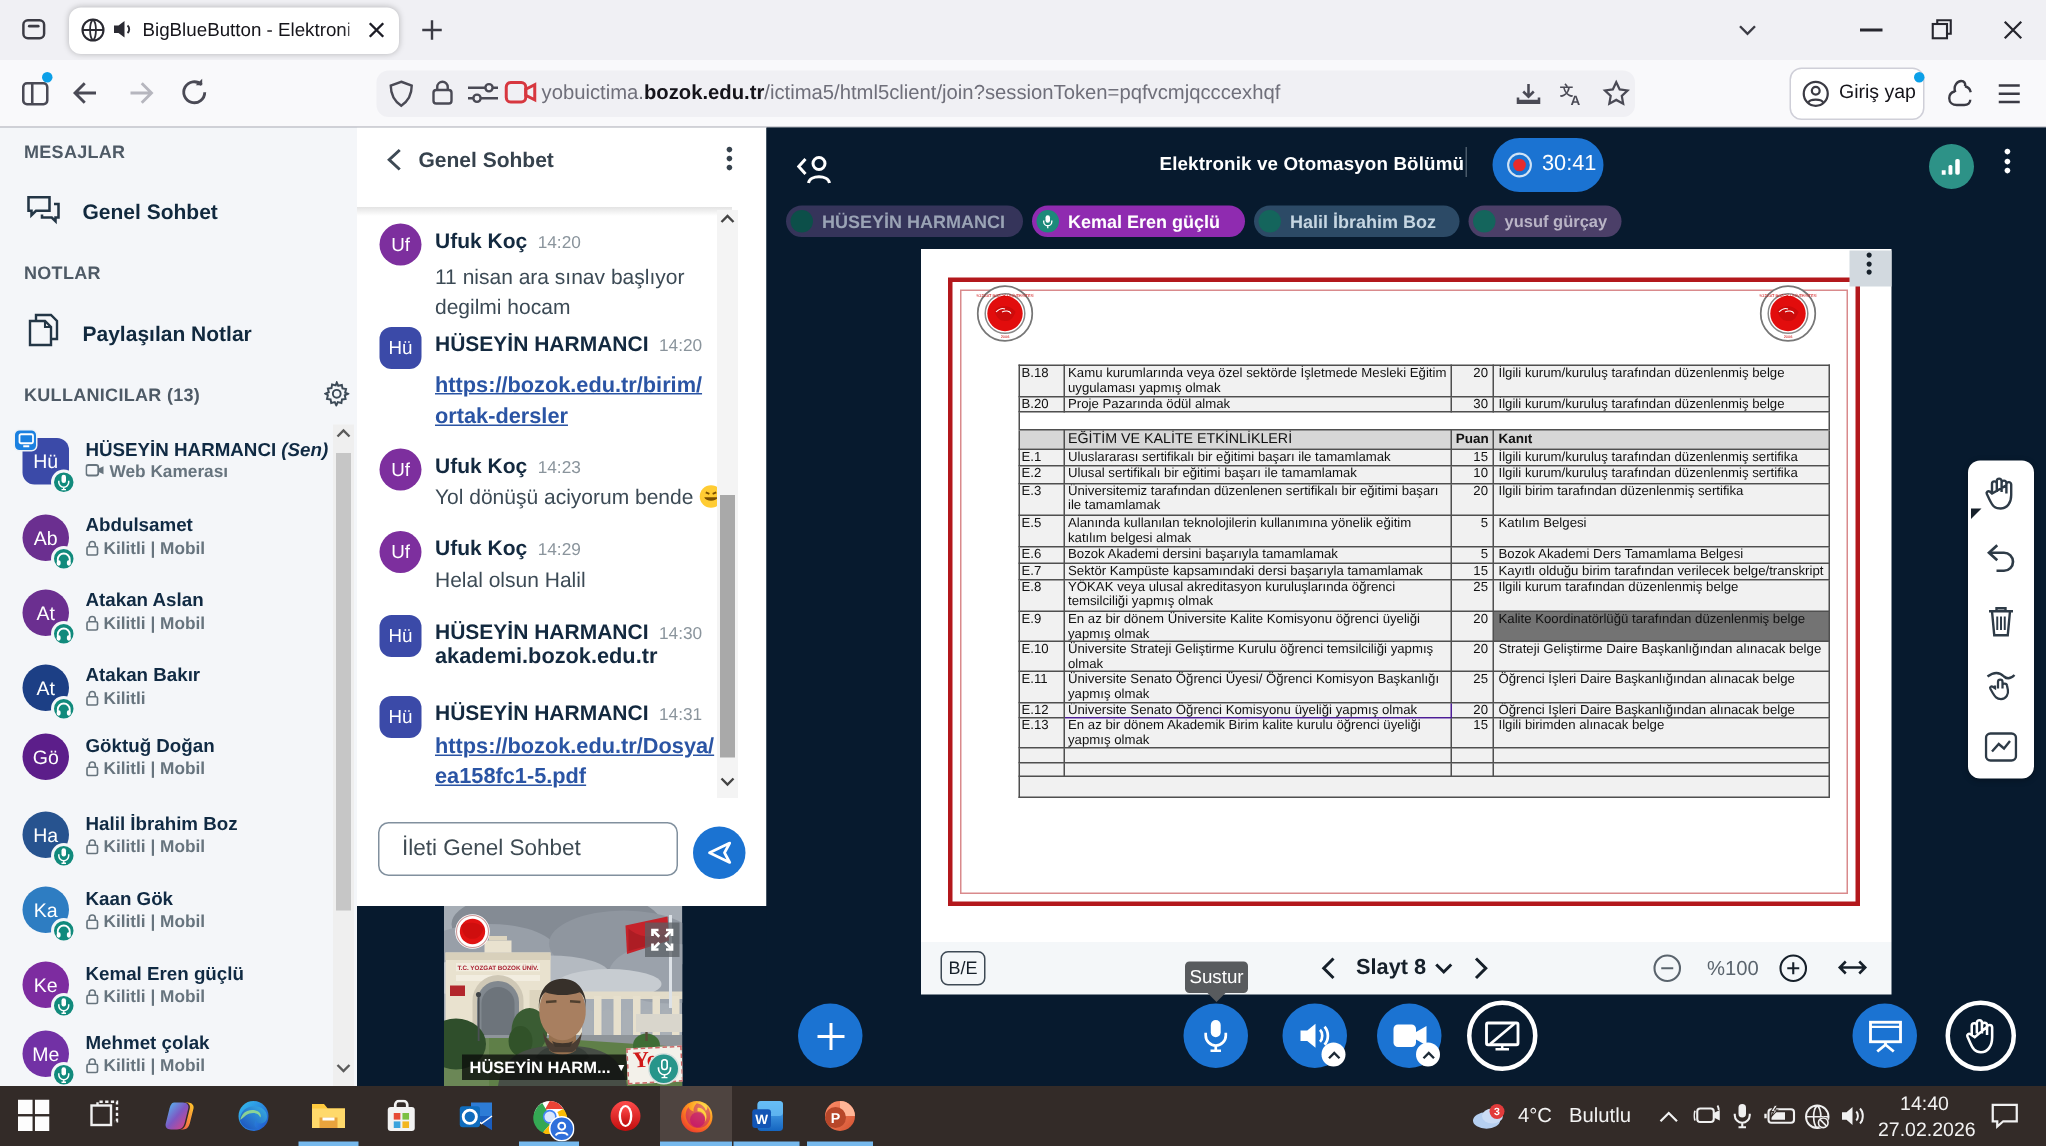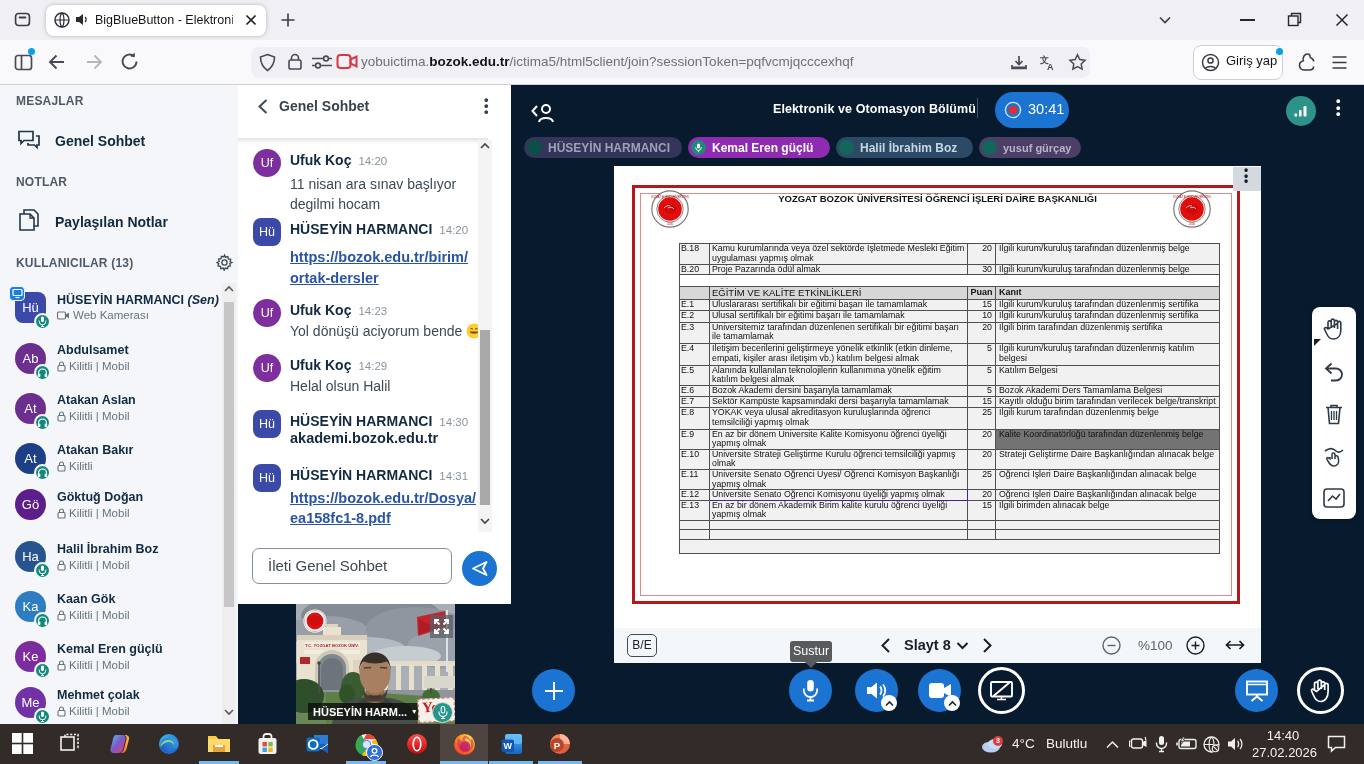--- a/index.html
+++ b/index.html
@@ -4,21 +4,21 @@
 <style>
 *{margin:0;padding:0;box-sizing:border-box;font-family:"Liberation Sans",sans-serif;}
 html,body{width:1364px;height:764px;overflow:hidden;background:#06172A;}
 #stage{position:relative;width:1364px;height:764px;background:#071a2e;}
 .abs{position:absolute;}
 svg{display:block;}
 .sect{color:#4e5a66;font-size:12px;font-weight:bold;letter-spacing:.2px;}
 .avatar{position:absolute;display:flex;align-items:center;justify-content:center;color:#fff;font-weight:normal;font-size:13px;text-align:center;}
 .badge{position:absolute;width:17px;height:17px;border-radius:50%;background:#118a7c;border:2px solid #f4f6f9;display:flex;align-items:center;justify-content:center;}
 .uname{font-size:12.5px;font-weight:bold;color:#102a43;}
-.usub{font-size:11.5px;color:#67747e;display:flex;align-items:center;gap:3px;}
+.usub{font-size:11.5px;color:#67747e;display:flex;gap:3px;font-weight:bold;}
 .msgname{font-size:14px;font-weight:bold;color:#13293f;}
 .msgtime{font-size:11.5px;color:#8a949c;font-weight:normal;margin-left:7px;}
 .msgtxt{font-size:14px;color:#3c4a55;line-height:20px;}
 .blink{color:#2a54a4;font-weight:bold;text-decoration:underline;line-height:20px;font-size:14.5px;}
 .pill{position:absolute;height:21px;border-radius:11px;display:flex;align-items:center;font-size:12.5px;top:52px;}
 .pdot{width:15px;height:15px;border-radius:50%;margin:0 6px 0 3px;background:#0c4f49;}
 .actbtn{position:absolute;width:43px;height:43px;border-radius:50%;display:flex;align-items:center;justify-content:center;background:#1b73d2;top:584px;}
 </style>
 </head>
 <body>
@@ -330,21 +330,21 @@
           </svg></div>
   <div class="avatar" style="left:15px;top:269px;width:28px;height:28px;border-radius:50%;background:#7d2f9e;font-size:12.5px;">Uf</div>
   <div class="abs msgname" style="left:52px;top:272px;">Ufuk Koç<span class="msgtime">14:29</span></div>
   <div class="abs msgtxt" style="left:52px;top:291px;white-space:nowrap;">Helal olsun Halil</div>
   <div class="avatar" style="left:15px;top:325px;width:28px;height:28px;border-radius:8px;background:#3b4aa8;font-size:12.5px;">Hü</div>
   <div class="abs msgname" style="left:52px;top:328px;">HÜSEYİN HARMANCI<span class="msgtime">14:30</span></div>
   <div class="abs msgname" style="left:52px;top:345px;font-size:14.5px;white-space:nowrap;">akademi.bozok.edu.tr</div>
   <div class="avatar" style="left:15px;top:379px;width:28px;height:28px;border-radius:8px;background:#3b4aa8;font-size:12.5px;">Hü</div>
   <div class="abs msgname" style="left:52px;top:382px;">HÜSEYİN HARMANCI<span class="msgtime">14:31</span></div>
   <div class="abs blink" style="left:52px;top:403px;white-space:nowrap;">https://bozok.edu.tr/Dosya/</div>
-  <div class="abs blink" style="left:52px;top:423px;white-space:nowrap;">ea158fc1-8.pdf</div>
+  <div class="abs blink" style="left:52px;top:423px;white-space:nowrap;">ea158fc1-5.pdf</div>
   </div>
 
   <div class="abs" style="left:240px;top:55px;width:14px;height:392px;background:#f4f4f4;"></div>
   <div class="abs" style="left:242px;top:245px;width:10px;height:175px;background:#a9a9a9;"></div>
   <svg class="abs" style="left:242px;top:57px" width="10" height="8" viewBox="0 0 10 8">
         <path d="M1 6l4-4 4 4" fill="none" stroke="#444" stroke-width="1.6"></path>
       </svg>
   <svg class="abs" style="left:242px;top:432px" width="10" height="8" viewBox="0 0 10 8">
         <path d="M1 2l4 4 4-4" fill="none" stroke="#444" stroke-width="1.6"></path>
       </svg>
@@ -398,21 +398,20 @@
         <span style="font-size:12px;font-weight:bold;">Halil İbrahim Boz</span>
       </div>
   <div class="pill" style="left:468px;width:102px;background:#4b3f68;color:#b9b4c6;">
         <span class="pdot" style="background:#14655c;"></span>
         <span style="font-size:11px;font-weight:bold;">yusuf gürçay</span>
       </div>
 
   <div class="abs" style="left:103px;top:81px;width:647px;height:462px;background:#fff;">
     <div class="abs" style="left:18px;top:19px;width:608px;height:419px;border:3px solid #b3181c;"></div>
     <div class="abs" style="left:26px;top:27px;width:592px;height:403px;border:1px solid #d98a8c;"></div>
-    <div class="abs" style="left:0;top:27px;width:647px;height:14px;text-align:center;font-size:9.5px;font-weight:bold;color:#111;">YOZGAT BOZOK ÜNİVERSİTESİ ÖĞRENCİ İŞLERİ DAİRE BAŞKANLIĞI</div>
     <div id="logoL" class="abs" style="left:37px;top:24px;">
           <svg width="38" height="38" viewBox="0 0 38 38">
             <circle cx="19" cy="19" r="18.2" fill="#fff" stroke="#777" stroke-width="1.2"></circle>
             <circle cx="19" cy="19" r="13.2" fill="none" stroke="#888" stroke-width="1"></circle>
             <circle cx="19" cy="19" r="11.8" fill="#e20d0d"></circle>
             <path d="M12 17c3-4 11-4 14 1-2 5-4 6-7 6s-6-2-7-7z" fill="#c00a0a" opacity="0.6"></path>
             <path d="M13 18c2-2 4-3 6-2m-2 2c2-1 5-1 6 1" stroke="#fff" stroke-width="0.7" fill="none"></path>
             <text x="19" y="8.2" font-size="2.6" fill="#c00" text-anchor="middle">YOZGAT BOZOK ÜNİVERSİTESİ</text>
             <text x="19" y="35" font-size="2.6" fill="#c00" text-anchor="middle">2006</text>
           </svg>
@@ -468,26 +467,20 @@
 <td style="border:1px solid #4f4f4f;background:#f1f1f1;vertical-align:top;padding-left:1px;">E.2</td>
                 <td style="border:1px solid #4f4f4f;background:#f1f1f1;vertical-align:top;padding-left:2px;overflow:hidden;">Ulusal sertifikalı bir eğitimi başarı ile tamamlamak</td>
                 <td style="border:1px solid #4f4f4f;background:#f1f1f1;vertical-align:top;text-align:right;padding-right:3px;">10</td>
                 <td style="border:1px solid #4f4f4f;background:#f1f1f1;vertical-align:top;padding-left:3px;overflow:hidden;">İlgili kurum/kuruluş tarafından düzenlenmiş sertifika</td>
 </tr>
 <tr style="height:21.5px;">
 <td style="border:1px solid #4f4f4f;background:#f1f1f1;vertical-align:top;padding-left:1px;">E.3</td>
                 <td style="border:1px solid #4f4f4f;background:#f1f1f1;vertical-align:top;padding-left:2px;overflow:hidden;">Üniversitemiz tarafından düzenlenen sertifikalı bir eğitimi başarı ile tamamlamak</td>
                 <td style="border:1px solid #4f4f4f;background:#f1f1f1;vertical-align:top;text-align:right;padding-right:3px;">20</td>
                 <td style="border:1px solid #4f4f4f;background:#f1f1f1;vertical-align:top;padding-left:3px;overflow:hidden;">İlgili birim tarafından düzenlenmiş sertifika</td>
-</tr>
-<tr style="height:21.5px;">
-<td style="border:1px solid #4f4f4f;background:#f1f1f1;vertical-align:top;padding-left:1px;">E.4</td>
-                <td style="border:1px solid #4f4f4f;background:#f1f1f1;vertical-align:top;padding-left:2px;overflow:hidden;">İletişim becerilerini geliştirmeye yönelik etkinlik (etkin dinleme, empati, kişiler arası iletişim vb.) katılım belgesi almak</td>
-                <td style="border:1px solid #4f4f4f;background:#f1f1f1;vertical-align:top;text-align:right;padding-right:3px;">5</td>
-                <td style="border:1px solid #4f4f4f;background:#f1f1f1;vertical-align:top;padding-left:3px;overflow:hidden;">İlgili kurum/kuruluş tarafından düzenlenmiş katılım belgesi</td>
 </tr>
 <tr style="height:20.5px;">
 <td style="border:1px solid #4f4f4f;background:#f1f1f1;vertical-align:top;padding-left:1px;">E.5</td>
                 <td style="border:1px solid #4f4f4f;background:#f1f1f1;vertical-align:top;padding-left:2px;overflow:hidden;">Alanında kullanılan teknolojilerin kullanımına yönelik eğitim katılım belgesi almak</td>
                 <td style="border:1px solid #4f4f4f;background:#f1f1f1;vertical-align:top;text-align:right;padding-right:3px;">5</td>
                 <td style="border:1px solid #4f4f4f;background:#f1f1f1;vertical-align:top;padding-left:3px;overflow:hidden;">Katılım Belgesi</td>
 </tr>
 <tr style="height:11px;">
 <td style="border:1px solid #4f4f4f;background:#f1f1f1;vertical-align:top;padding-left:1px;">E.6</td>
                 <td style="border:1px solid #4f4f4f;background:#f1f1f1;vertical-align:top;padding-left:2px;overflow:hidden;">Bozok Akademi dersini başarıyla tamamlamak</td>

